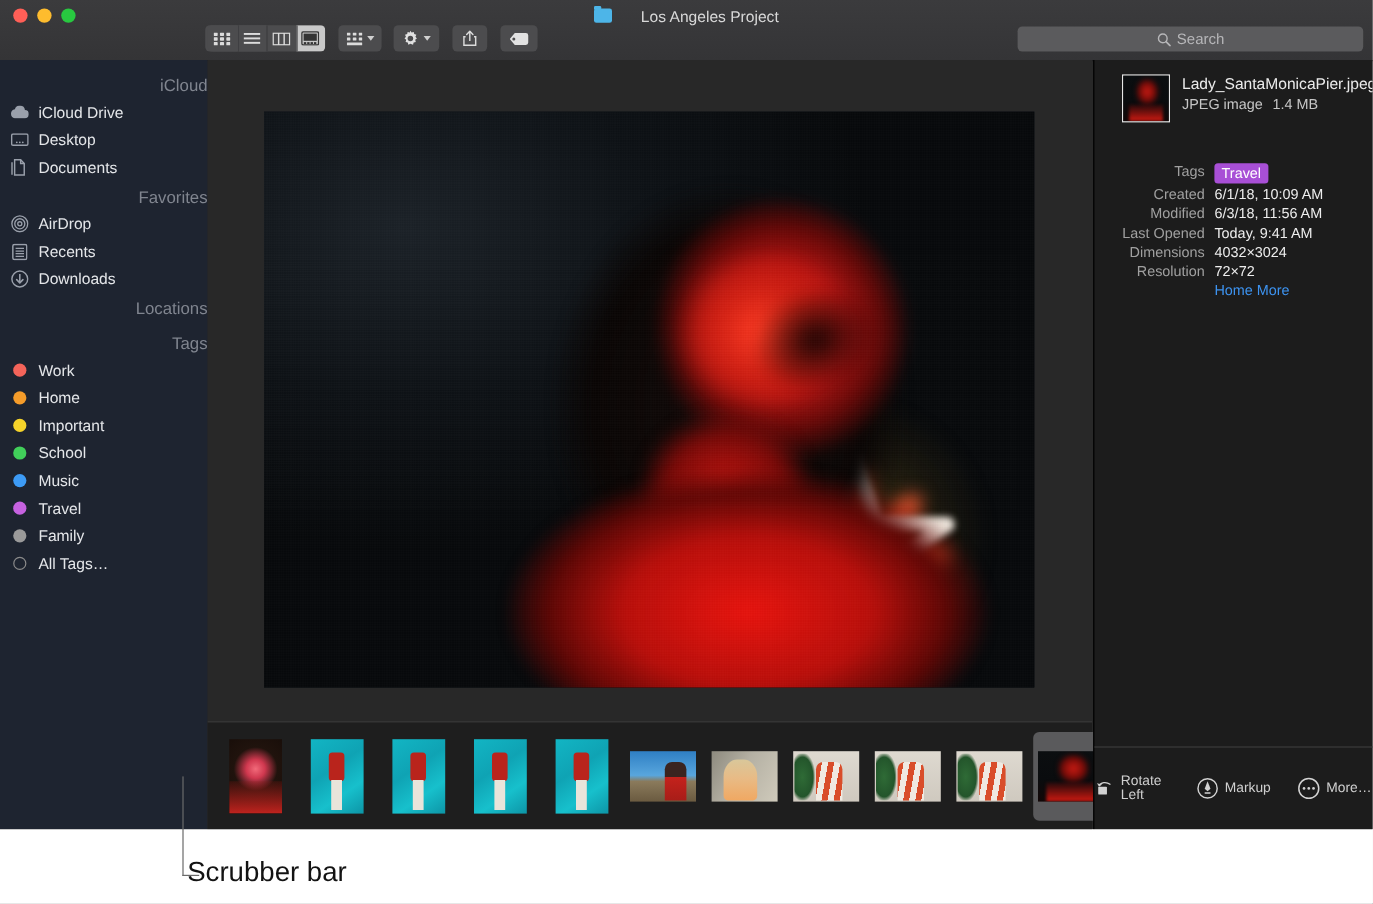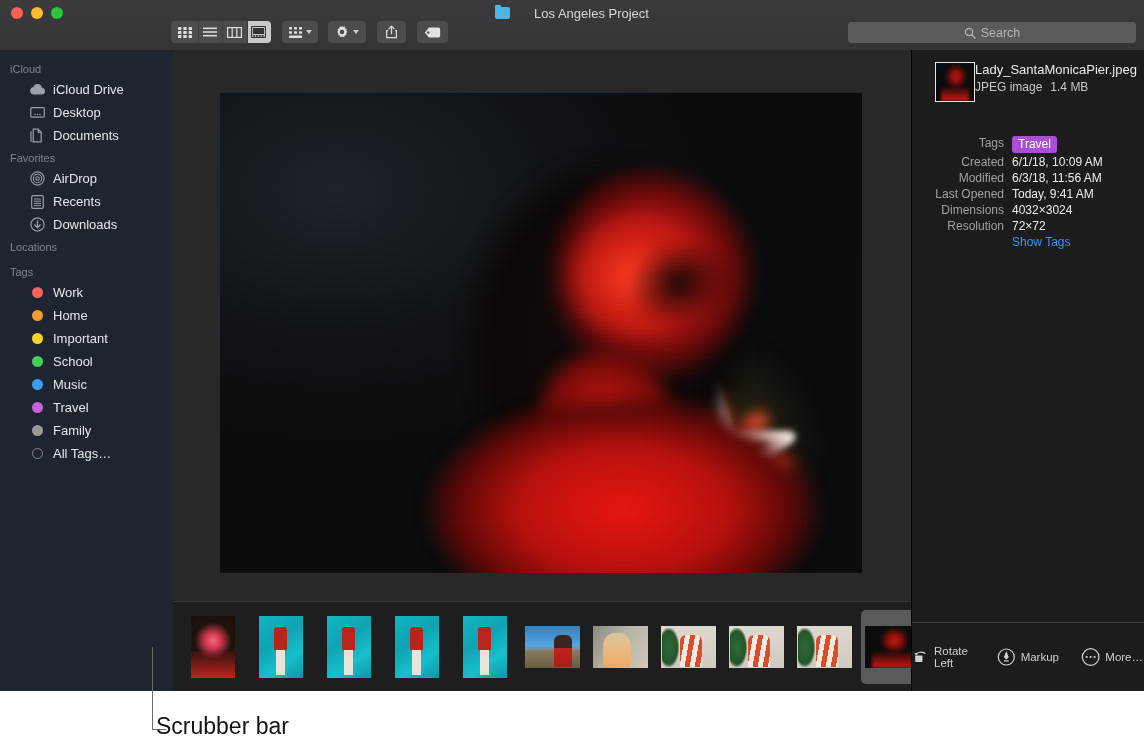--- a/index.html
+++ b/index.html
@@ -107,26 +107,27 @@
 
   
   #sidebar {
     position: absolute; left: 0; top: 50px;
     width: 173px; height: 641px;
     background: #1e2430;
     padding-top: 8px; box-sizing: border-box;
     overflow: hidden;
   }
   .sb-head {
-    font-size: 11px; color: #80858f; font-weight: 400;
+    font-size: 14px; color: #80858f; font-weight: 400;
     padding: 5px 0 3px 10px;
+    text-align: right;
   }
   .sb-item {
     height: 23px; display: flex; align-items: center; gap: 8px;
-    padding-left: 29px; font-size: 13px; color: #e4e6e9;
+    padding-left: 8px; font-size: 13px; color: #e4e6e9;
   }
   .sb-ico {
     width: 16px; height: 16px; flex: none;
     display: flex; align-items: center; justify-content: center;
     color: #9aa0ab;
   }
   .dot { width: 11px; height: 11px; border-radius: 50%; flex: none; }
   .dot.hollow { background: transparent; border: 1.5px solid #8a8a8a; box-sizing: border-box; }
 
   
@@ -263,21 +264,21 @@
     background: linear-gradient(to top, #cf1a12 0%, rgba(120,10,8,.2) 100%); filter: blur(1.5px); }
 
   
   #info {
     position: absolute; left: 911px; top: 50px;
     width: 233px; height: 641px;
     background: #1c1c1c;
     border-left: 1px solid #000000;
     box-sizing: border-box;
   }
-  #info-head { display: flex; padding: 12px 12px 0 23px; }
+  #info-head { display: flex; gap: 10px; padding: 12px 12px 0 23px; }
   #info-thumb {
     width: 40px; height: 40px; flex: none;
     border: 1.5px solid #e6e6e6; box-sizing: border-box;
     overflow: hidden; position: relative;
   }
   #info-title { font-size: 13px; color: #ebebeb; line-height: 15.5px; }
   #info-sub { font-size: 12px; color: #c6c6c6; margin-top: 2px; display: flex; gap: 8px; }
 
   #meta {
     margin-top: 34px; padding: 0 10px 0 0;
@@ -677,21 +678,21 @@
         <div class="mrow">
           <span class="mlab">Dimensions</span>
           <span class="mval">4032×3024</span>
         </div>
         <div class="mrow">
           <span class="mlab">Resolution</span>
           <span class="mval">72×72</span>
         </div>
         <div class="mrow">
           <span class="mlab"></span>
-          <span class="mval mlink">Show Tags</span>
+          <span class="mval mlink">Home More</span>
         </div>
       </div>
 
       <div id="actions">
         <div class="act">
           <svg width="22" height="18" viewBox="0 0 22 18">
             <rect x="3" y="7" width="10" height="9" rx="1" fill="#d2d2d2"></rect>
             <path d="M4 6 C5.5 1.8 12.5 1.2 16.5 4.2" fill="none" stroke="#d2d2d2" stroke-width="1.5" stroke-linecap="round"></path>
             <path d="M1.4 3.2 L4.2 6.4 L7.6 4.4" fill="#d2d2d2"></path>
           </svg>

